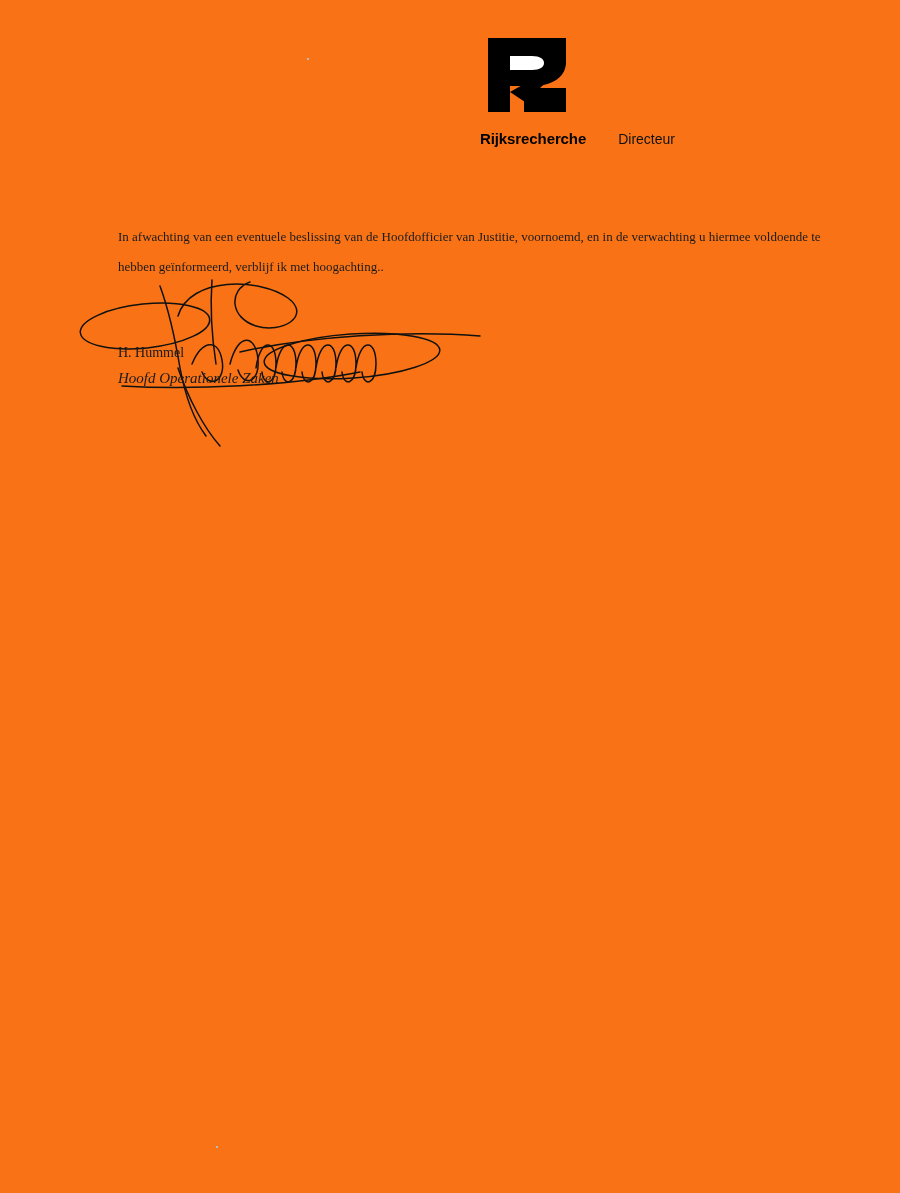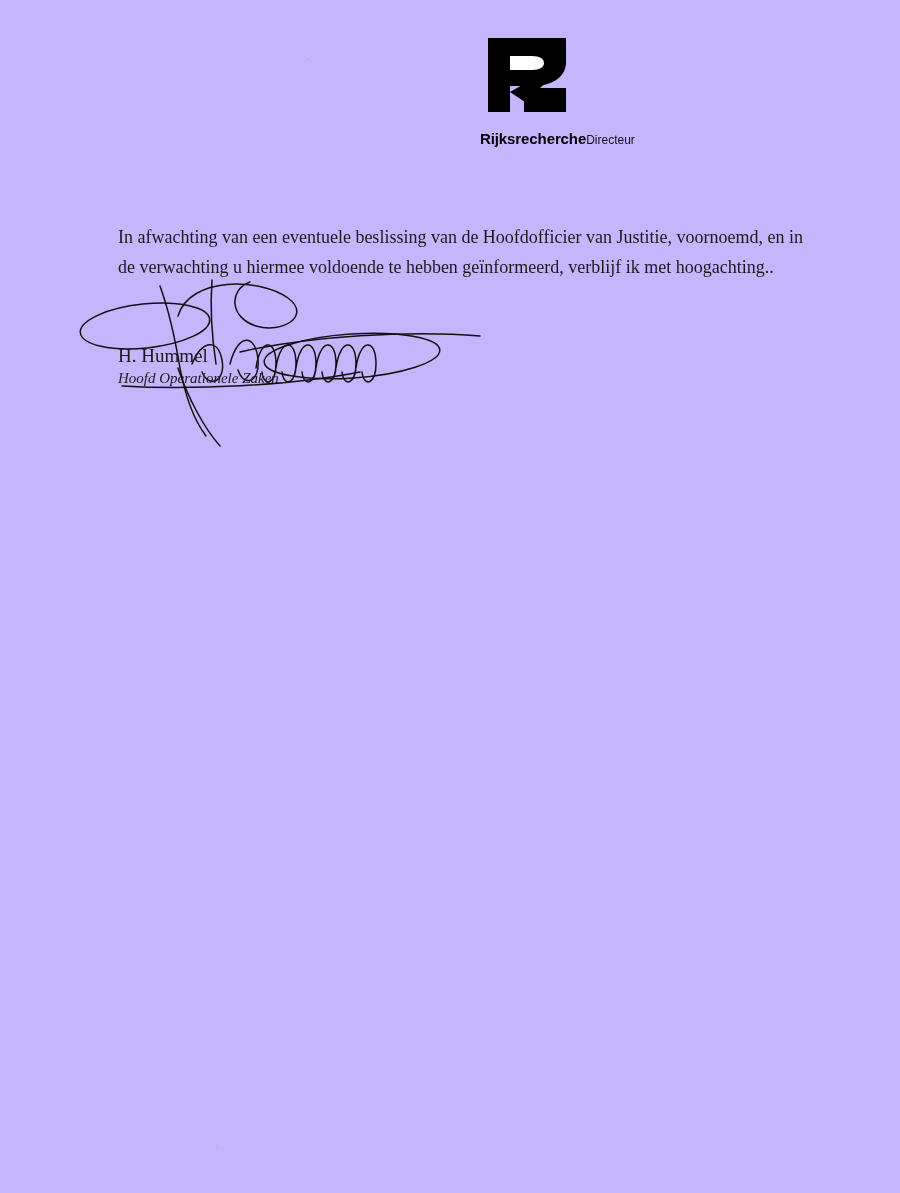--- a/index.html
+++ b/index.html
@@ -4,21 +4,21 @@
 <style>
   html, body {
     margin: 0;
     padding: 0;
     background: #ffffff;
   }
   .page {
     position: relative;
     width: 900px;
     height: 1193px;
-    background: #c4b5fd;
+    background: #f97316;
     overflow: hidden;
     font-family: "Liberation Serif", serif;
     color: #111111;
   }
 
   
   .letterhead {
     position: absolute;
     left: 480px;
     top: 36px;
@@ -38,32 +38,33 @@
     font-family: "Liberation Sans", sans-serif;
     font-weight: bold;
     font-size: 15px;
     letter-spacing: -0.1px;
     color: #000000;
     white-space: nowrap;
   }
   .role-name {
     font-family: "Liberation Sans", sans-serif;
     font-weight: normal;
-    font-size: 12px;
+    font-size: 14px;
     color: #111111;
+    margin-left: 32px;
     white-space: nowrap;
   }
 
   
   .body-text {
     position: absolute;
     left: 118px;
     top: 222px;
     width: 706px;
-    font-size: 18px;
+    font-size: 13px;
     line-height: 30px;
     color: #1a1a1a;
     text-align: left;
   }
   .body-text p {
     margin: 0;
   }
 
   
   .signature-area {
@@ -74,21 +75,21 @@
     height: 180px;
     pointer-events: none;
   }
   .signature-area svg {
     display: block;
   }
   .signer-name {
     position: absolute;
     left: 118px;
     top: 345px;
-    font-size: 19px;
+    font-size: 14px;
     color: #1a1a1a;
     white-space: nowrap;
   }
   .signer-title {
     position: absolute;
     left: 118px;
     top: 370px;
     font-size: 15px;
     font-style: italic;
     color: #1a1a1a;

